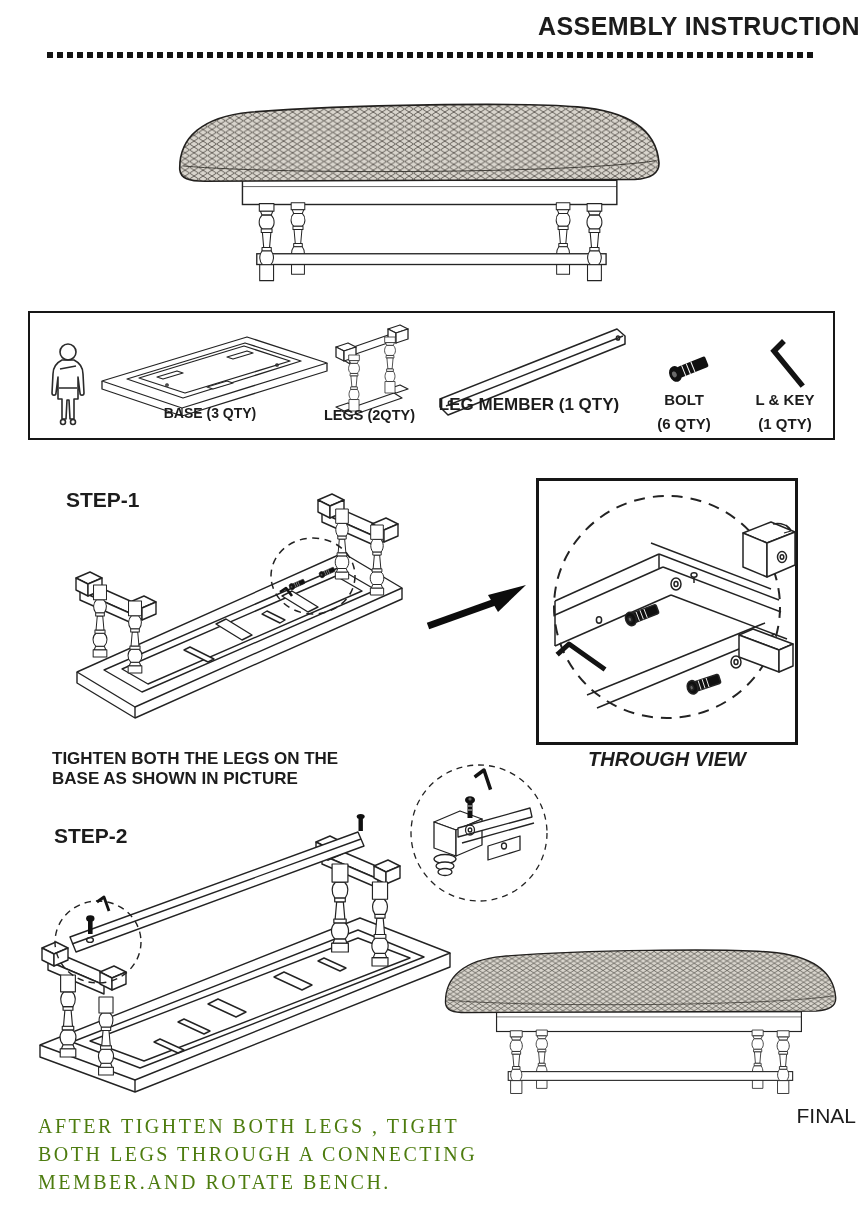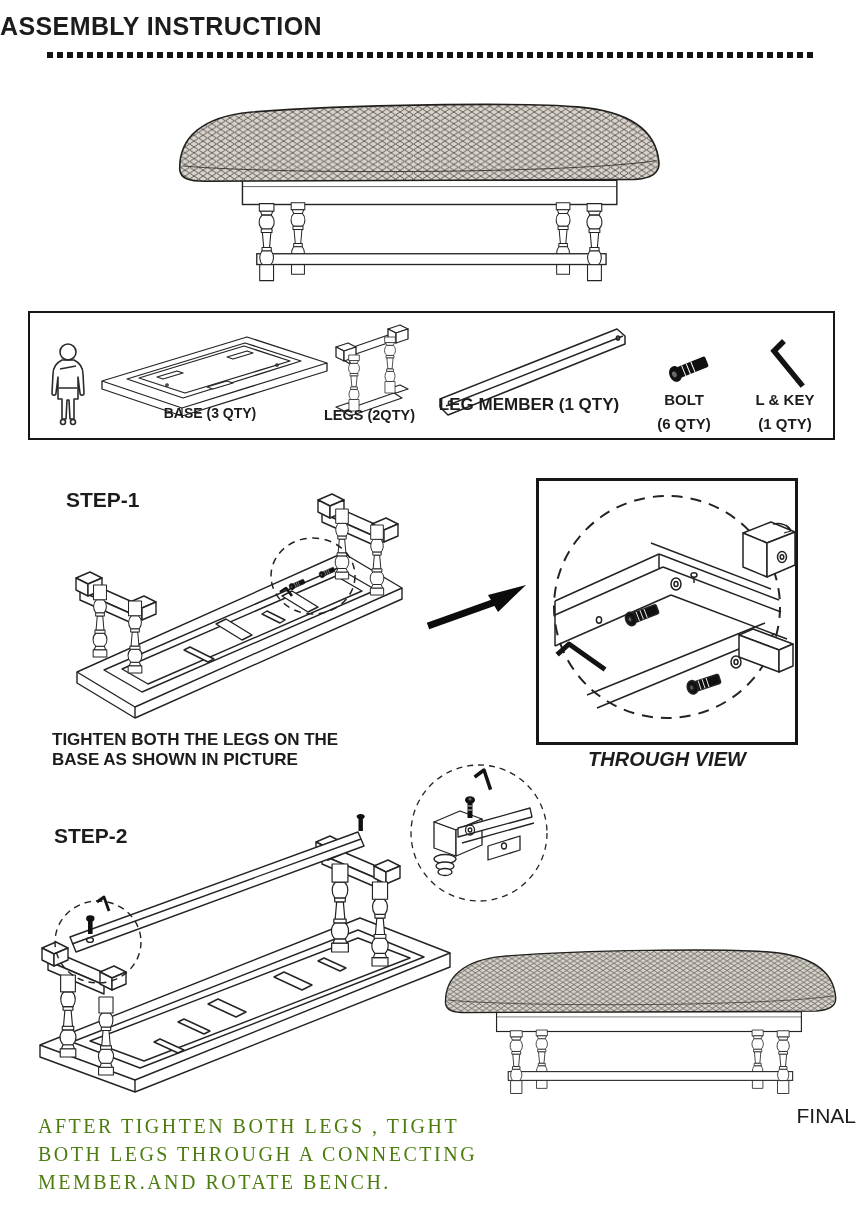--- a/index.html
+++ b/index.html
@@ -1,26 +1,26 @@
 <!DOCTYPE html>
 <html><head>
 <meta charset="utf-8">
 <style>
   html,body{margin:0;padding:0;background:#fff;}
   .pg{position:relative;width:860px;height:1216px;background:#fff;overflow:hidden;
       font-family:"Liberation Sans",sans-serif;color:#1c1c1c;}
   .abs{position:absolute;}
   .lbl{font-weight:bold;color:#1c1c1c;text-align:right;}
   .ctr{text-align:center;}
-  .title{left:0;top:12px;width:860px;font-size:25px;font-weight:bold;letter-spacing:.4px;text-align:left;}
+  .title{left:0;top:12px;width:860px;font-size:25px;font-weight:bold;letter-spacing:.4px;text-align:right;}
   .dotline{left:47px;top:52px;width:767px;height:6px;
       background:repeating-linear-gradient(90deg,#141414 0 6px,transparent 6px 10px);}
   .partsbox{left:28px;top:311px;width:803px;height:125px;border:2.5px solid #161616;}
   .steplbl{font-size:21px;}
-  .cap{font-size:17px;line-height:20px;}
+  .cap{font-size:17px;line-height:20px;margin-top:19px;}
   .enlargebox{left:536px;top:478px;width:256px;height:261px;border:3px solid #161616;}
   .enlargelbl{left:536px;top:748px;width:262px;text-align:center;font-size:20px;font-style:italic;font-weight:bold;}
   .finallbl{left:430px;top:1104px;width:426px;text-align:right;font-size:21px;font-weight:normal;}
   .footer{left:38px;top:1112px;width:470px;font-family:"Liberation Serif",serif;font-size:20px;
       line-height:28px;letter-spacing:2.5px;color:#4d7c0f;}
   svg{display:block;overflow:visible;}
 </style>
 </head>
 <body>
 

